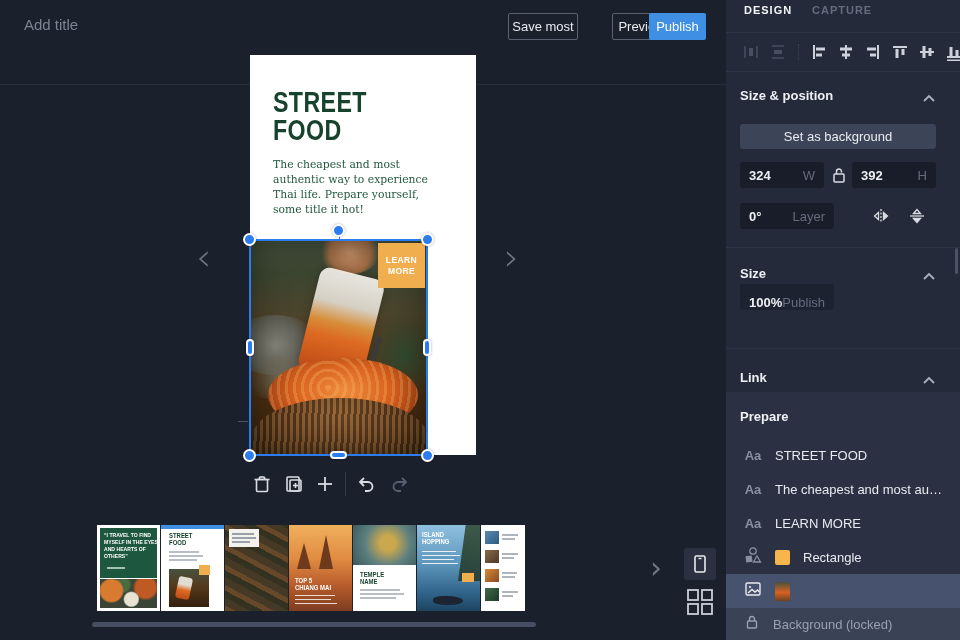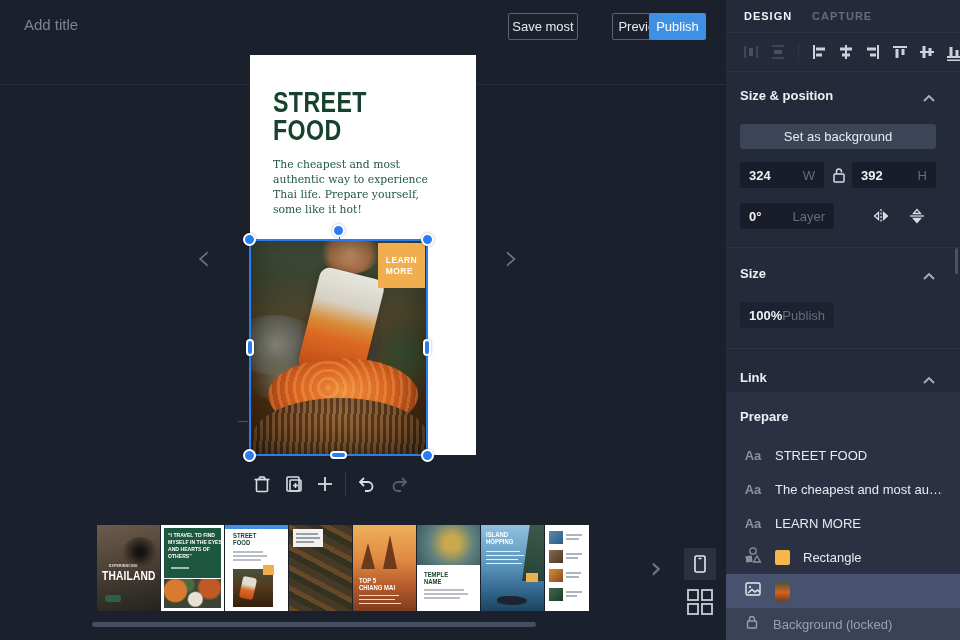--- a/index.html
+++ b/index.html
@@ -34,21 +34,21 @@
   #ph-food    { position:absolute; left:18px; top:118px; width:150px; height:74px; border-radius:50%;
     background:radial-gradient(ellipse at 50% 45%,#ef8c3c 0%,#d8621f 45%,#aa4414 75%,rgba(130,60,20,0) 95%); }
   #ph-food::after { content:""; position:absolute; inset:0; border-radius:50%;
     background:repeating-radial-gradient(circle at 40% 40%, rgba(255,200,120,0.25) 0 3px, rgba(0,0,0,0) 3px 8px); }
   #ph-basket  { position:absolute; left:2px; top:158px; width:176px; height:80px; border-radius:50% 50% 40% 40%;
     background:radial-gradient(ellipse at 50% 20%,#8a5a2e 0%,#6b4220 50%,#4a2c12 85%); }
   #ph-basket::after { content:""; position:absolute; inset:0; border-radius:inherit;
     background:repeating-linear-gradient(92deg, rgba(0,0,0,0.3) 0 3px, rgba(255,210,150,0.12) 3px 6px); }
   #ph-vig { position:absolute; inset:0; box-shadow:inset 0 0 34px rgba(10,14,8,0.55); }
 
-  #cta { left:378px; top:243px; width:47px; height:45px; background:#f1ae4e; color:#fff; display:flex; align-items:center; justify-content:center; text-align:left; font-size:8.5px; font-weight:bold; line-height:1.25; white-space:pre-line; letter-spacing:0.4px; }
+  #cta { left:378px; top:243px; width:47px; height:45px; background:#f1ae4e; color:#fff; display:flex; align-items:center; justify-content:center; text-align:center; font-size:8.5px; font-weight:bold; line-height:1.25; white-space:pre-line; letter-spacing:0.4px; }
 
   
   #selection { left:249px; top:239px; width:179px; height:217px; border:2px solid #2b7cf0; }
   .handle { position:absolute; background:#2b7cf0; border:2px solid #fff; box-shadow:0 0 3px rgba(0,0,0,0.3); }
   .h-circle { width:13px; height:13px; border-radius:50%; }
   .h-vpill { width:8px; height:17px; border-radius:5px; }
   .h-hpill { width:17px; height:8px; border-radius:5px; }
   #rot-stem { position:absolute; left:50%; top:-8px; width:1px; height:8px; background:#2b7cf0; }
   #tick-left { left:238px; top:421px; width:10px; height:1px; background:#4a5161; }
 
@@ -117,21 +117,21 @@
   .t9 .tl { position:absolute; left:21px; height:1.5px; background:#aeb4bc; }
 
   #thumb-next { left:650px; top:550px; color:#6e7584; font-size:30px; font-family:"DejaVu Sans", sans-serif; cursor:pointer; }
   #btn-phone { left:684px; top:548px; width:32px; height:32px; background:#2b3140; border-radius:3px; display:flex; align-items:center; justify-content:center; cursor:pointer; }
   #btn-grid { left:686px; top:588px; width:28px; height:28px; cursor:pointer; }
   #hscroll { left:92px; top:622px; width:444px; height:5px; border-radius:3px; background:#464e61; }
 
   
   #sidebar { left:726px; top:0; width:234px; height:640px; background:#242a39; }
   #tabs { position:absolute; left:0; top:0; width:100%; height:33px; border-bottom:1px solid #2d3445; }
-  .tab { position:absolute; top:10px; font-size:11px; font-weight:bold; letter-spacing:1px; cursor:pointer; }
+  .tab { position:absolute; top:4px; font-size:11px; font-weight:bold; letter-spacing:1px; cursor:pointer; }
   #tab-design { left:18px; color:#f2f4f7; }
   #tab-document { left:86px; color:#646c7e; }
   #alignrow { position:absolute; left:0; top:33px; width:100%; height:39px; border-bottom:1px solid #2d3445; display:flex; align-items:center; padding-left:16px; gap:9px; }
   #alignrow .ai { width:18px; height:18px; cursor:pointer; }
   #alignrow .sep { width:1px; height:16px; border-left:1px dotted #3a4254; margin:0 2px; }
 
   .sec-header { position:absolute; left:14px; right:14px; height:18px; color:#eef0f4; font-size:13px; font-weight:bold; cursor:pointer; }
   .sec-header svg { position:absolute; right:0; top:4px; }
   .divider { position:absolute; left:0; width:100%; height:1px; background:#2d3445; }
 
@@ -157,21 +157,21 @@
 
 <div class="abs" id="titlebar"></div>
 <div class="abs" id="add-title">Add title</div>
 <div class="abs topbtn outline" style="left:508px; top:13px; width:70px;">Save most</div>
 <div class="abs topbtn outline" style="left:584px; top:13px; width:59px;margin-left:28px;">Preview</div>
 <div class="abs topbtn" id="btn-publish" style="left:649px; top:13px; width:57px;">Publish</div>
 
 <div class="abs" id="poster">
   <div class="abs" id="poster-title">STREET
 FOOD</div>
-  <div class="abs" id="poster-body">The cheapest and most authentic way to experience Thai life. Prepare yourself, some like it hot!</div>
+  <div class="abs" id="poster-body">The cheapest and most authentic way to experience Thai life. Prepare yourself, some title it hot!</div>
 </div>
 
 <div class="abs" id="photo">
   <div class="blob" id="ph-leaves"></div>
   <div class="blob" id="ph-bowl"></div>
   <div class="blob" id="ph-bowl2"></div>
   <div class="blob" id="ph-hand"></div>
   <div id="ph-pitcher"></div>
   <div id="ph-stream"></div>
   <div id="ph-tongs"></div>
@@ -241,26 +241,20 @@
   <svg width="20" height="20" viewBox="0 0 20 20">
       <g fill="none" stroke="#585f70" stroke-width="1.8">
         <path d="M16 8 h-8 a4.5 4.5 0 0 0 0 9 h3"></path>
         <path d="M12 4 L16 8 L12 12"></path>
       </g>
     </svg>
 </div>
 
 <div class="abs" id="thumb-strip">
 
-  <div class="thumb t1">
-    <div class="t1-eye"></div>
-    <div class="mini t1-small">EXPERIENCING</div>
-    <div class="mini t1-big">THAILAND</div>
-    <div class="t1-btn"></div>
-  </div>
 
   <div class="thumb t2">
     <div class="t2-top"></div>
     <div class="mini t2-quote">“I TRAVEL TO FIND MYSELF IN THE EYES AND HEARTS OF OTHERS”</div>
     <div class="t2-auth"></div>
     <div class="t2-food"></div>
   </div>
 
   <div class="thumb t3 active">
     <div class="mini t3-title">STREET
@@ -471,21 +465,21 @@
 </div>
 
 <div class="abs divider" style="left:726px; top:247px; width:234px;"></div>
 
 <div class="abs sec-header" style="left:740px; top:266px; width:196px;">
   <span>Size</span>
   <svg width="14" height="14" viewBox="0 0 14 14">
       <polyline points="2,9 7,4 12,9" fill="none" stroke="#aab0bd" stroke-width="1.8"></polyline>
     </svg>
 </div>
-<div class="abs field" style="left:740px; top:302px; width:94px; background:#1c2230;">
+<div class="abs field" style="left:740px; top:284px; width:94px; background:#1c2230;align-items:flex-end;">
   <span class="val">100%</span>
   <span class="suffix">Publish</span>
 </div>
 
 <div class="abs divider" style="left:726px; top:348px; width:234px;"></div>
 
 <div class="abs sec-header" style="left:740px; top:370px; width:196px;">
   <span>Link</span>
   <svg width="14" height="14" viewBox="0 0 14 14">
       <polyline points="2,9 7,4 12,9" fill="none" stroke="#aab0bd" stroke-width="1.8"></polyline>

